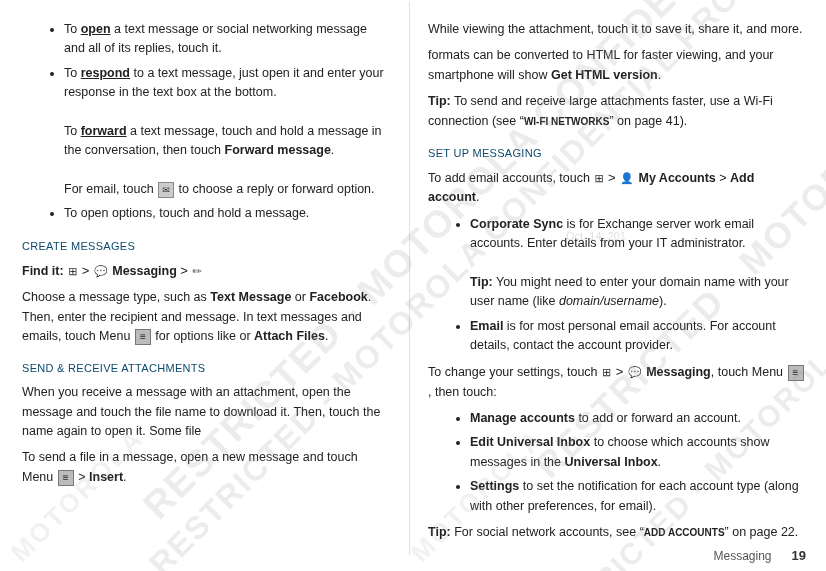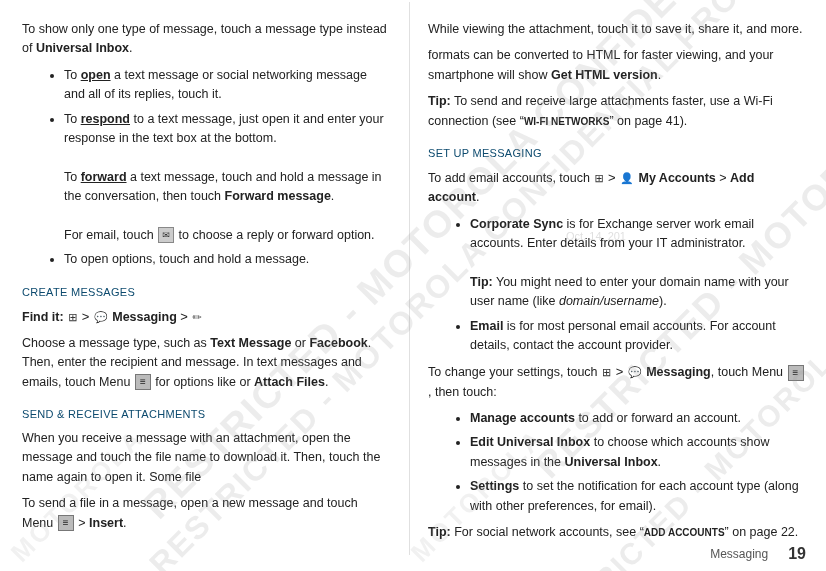--- a/index.html
+++ b/index.html
@@ -195,21 +195,21 @@
       gap: 20px;
       align-items: center;
     }
 
     .footer-label {
       font-size: 12px;
       color: #555;
     }
 
     .footer-page {
-      font-size: 16px;
+      font-size: 13px;
       color: #333;
       font-weight: bold;
     }
 
     .date-stamp {
       position: absolute;
       right: 200px;
       top: 230px;
       color: rgba(150,150,150,0.3);
       font-size: 11px;
@@ -245,23 +245,20 @@
     <div class="watermark-text watermark-3">RESTRICTED - MOTOROLA CONFIDENTIAL PROPRIETARY</div>
     <div class="watermark-text watermark-4">RESTRICTED - MOTOROLA CONFIDENTIAL PROPRIETARY</div>
     <div class="watermark-motorola w-mot-1">MOTOROLA</div>
     <div class="watermark-motorola w-mot-2">MOTOROLA</div>
   </div>
 
   <div class="content-area">
 
     <div class="left-column">
 
-      <p>
-        <span>To show only one type of message, touch a message type instead of</span> <span class="bold">Universal Inbox</span>.
-      </p>
 
       <ul>
         <li>
           <span>To</span> <span class="bold-underline">open</span> <span>a text message or social networking message and all of its replies, touch it.</span>
         </li>
         <li>
           <span>To</span> <span class="bold-underline">respond</span> <span>to a text message, just open it and enter your response in the text box at the bottom.</span>
           <br><br>
           <span>To</span> <span class="bold-underline">forward</span> <span>a text message, touch and hold a message in the conversation, then touch</span> <span class="bold">Forward message</span>.
           <br><br>

